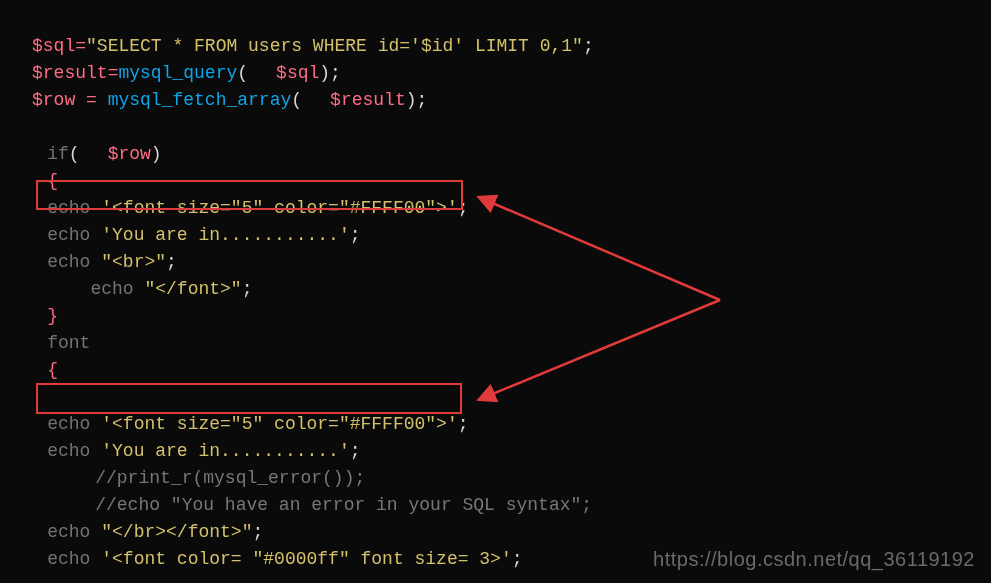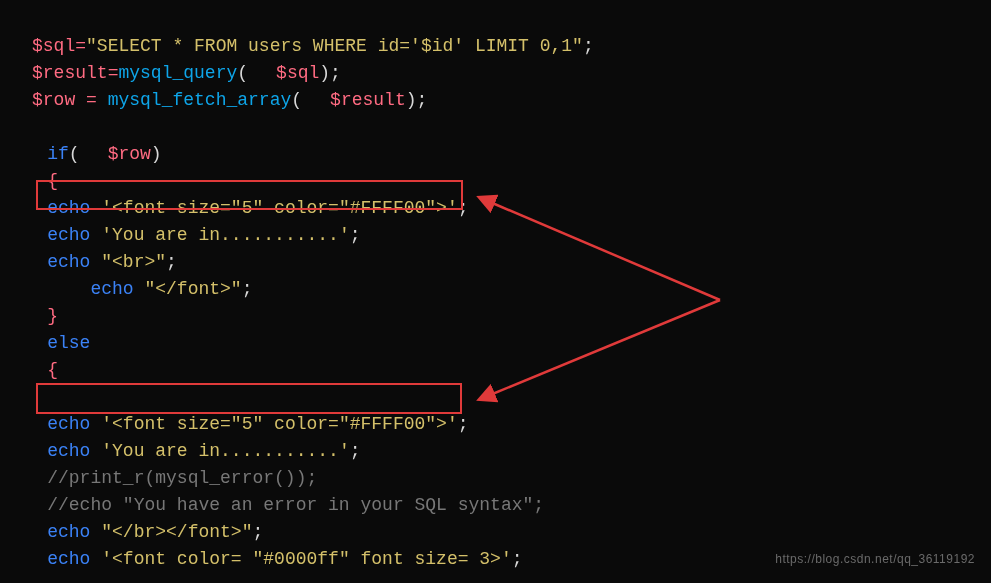--- a/index.html
+++ b/index.html
@@ -13,26 +13,26 @@
     position: relative;
     overflow: hidden;
     color: #ccc;
   }
   .code-area {
     padding: 6px 4px;
     white-space: pre;
   }
   .var { color: #ff6b82; margin-left: 28px; }
   .op { color: #ff6b82; }
-  .keyword { color: #3b82f6; }
+  .keyword { color: #737373; }
   .func { color: #0ea5e9; }
   .string { color: #d4c06a; }
   .plain { color: #d8d8d8; }
   .paren { color: #d8d8d8; }
-  .comment { color: #777; }
+  .comment { color: #777; margin-left: 48px; }
   .brace { color: #ff6b82; }
 
   .highlight-box {
     position: absolute;
     border: 2px solid #e03a3a;
     pointer-events: none;
   }
   .box1 { left: 36px; top: 180px; width: 427px; height: 30px; }
   .box2 { left: 36px; top: 383px; width: 426px; height: 31px; }
 
@@ -42,40 +42,40 @@
     width: 991px; height: 583px;
     pointer-events: none;
   }
 
   .watermark {
     position: absolute;
     right: 16px;
     bottom: 10px;
     color: #6a6a6a;
     font-family: Arial, sans-serif;
-    font-size: 12px;
+    font-size: 20px;
     letter-spacing: 0.5px;
   }
 </style>
 </head>
 <body>
 
 <div class="code-area">
 <span class="var">$sql</span><span class="op">=</span><span class="string">"SELECT * FROM users WHERE id='$id' LIMIT 0,1"</span><span class="plain">;</span>
 <span class="var">$result</span><span class="op">=</span><span class="func">mysql_query</span><span class="paren">(</span><span class="var">$sql</span><span class="plain">);</span>
 <span class="var">$row</span><span class="op"> = </span><span class="func">mysql_fetch_array</span><span class="paren">(</span><span class="var">$result</span><span class="plain">);</span>
 
     <span class="keyword">if</span><span class="paren">(</span><span class="var">$row</span><span class="paren">)</span>
     <span class="brace">{</span>
     <span class="keyword">echo</span> <span class="string">'&lt;font size="5" color="#FFFF00"&gt;'</span><span class="plain">;</span>
     <span class="keyword">echo</span> <span class="string">'You are in...........'</span><span class="plain">;</span>
     <span class="keyword">echo</span> <span class="string">"&lt;br&gt;"</span><span class="plain">;</span>
         <span class="keyword">echo</span> <span class="string">"&lt;/font&gt;"</span><span class="plain">;</span>
     <span class="brace">}</span>
-    <span class="keyword">else</span>
+    <span class="keyword">font</span>
     <span class="brace">{</span>
 
     <span class="keyword">echo</span> <span class="string">'&lt;font size="5" color="#FFFF00"&gt;'</span><span class="plain">;</span>
     <span class="keyword">echo</span> <span class="string">'You are in...........'</span><span class="plain">;</span>
     <span class="comment">//print_r(mysql_error());</span>
     <span class="comment">//echo "You have an error in your SQL syntax";</span>
     <span class="keyword">echo</span> <span class="string">"&lt;/br&gt;&lt;/font&gt;"</span><span class="plain">;</span>
     <span class="keyword">echo</span> <span class="string">'&lt;font color= "#0000ff" font size= 3&gt;'</span><span class="plain">;</span>
 
     

